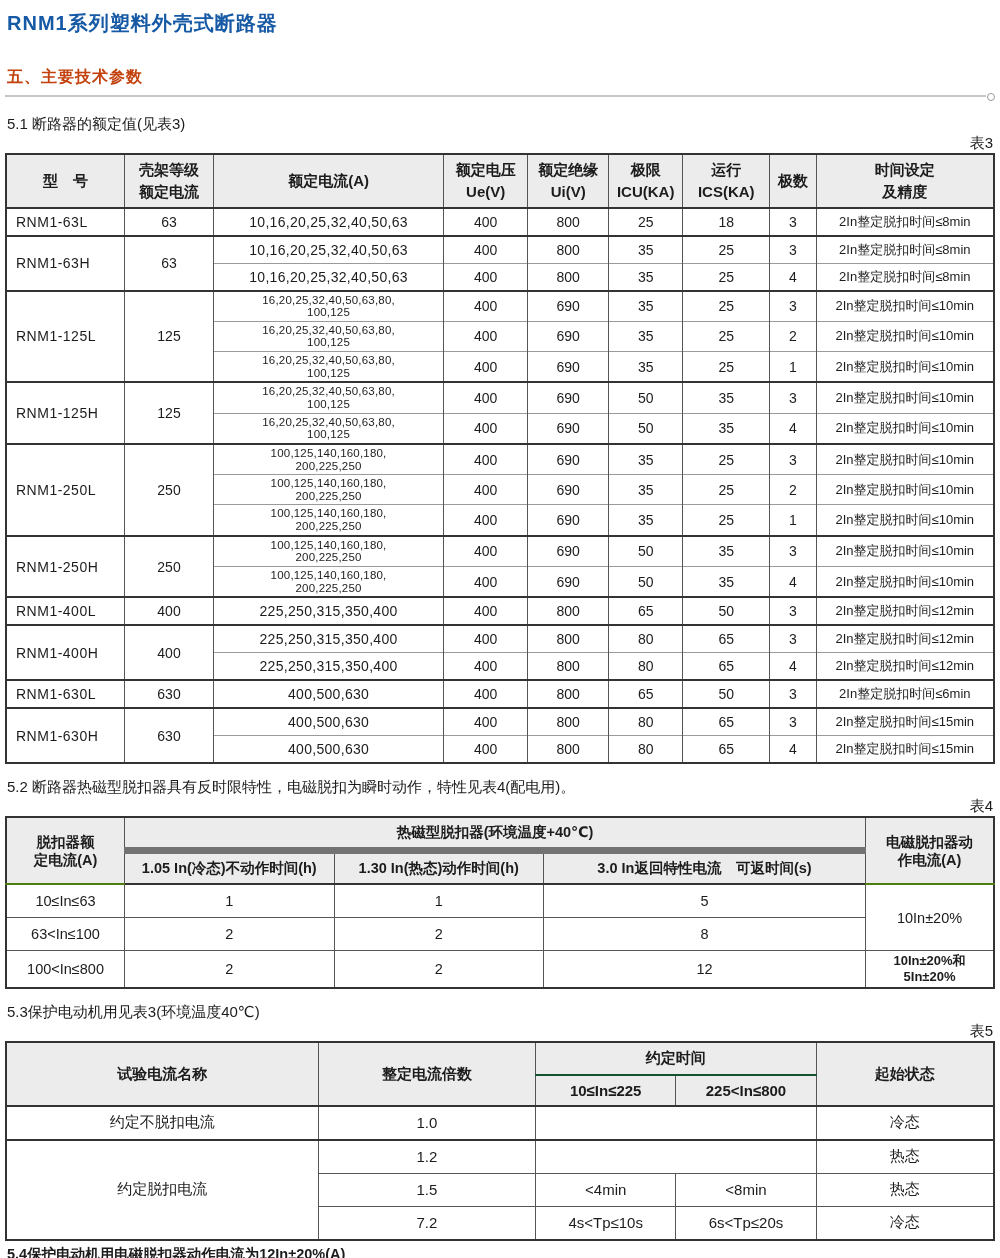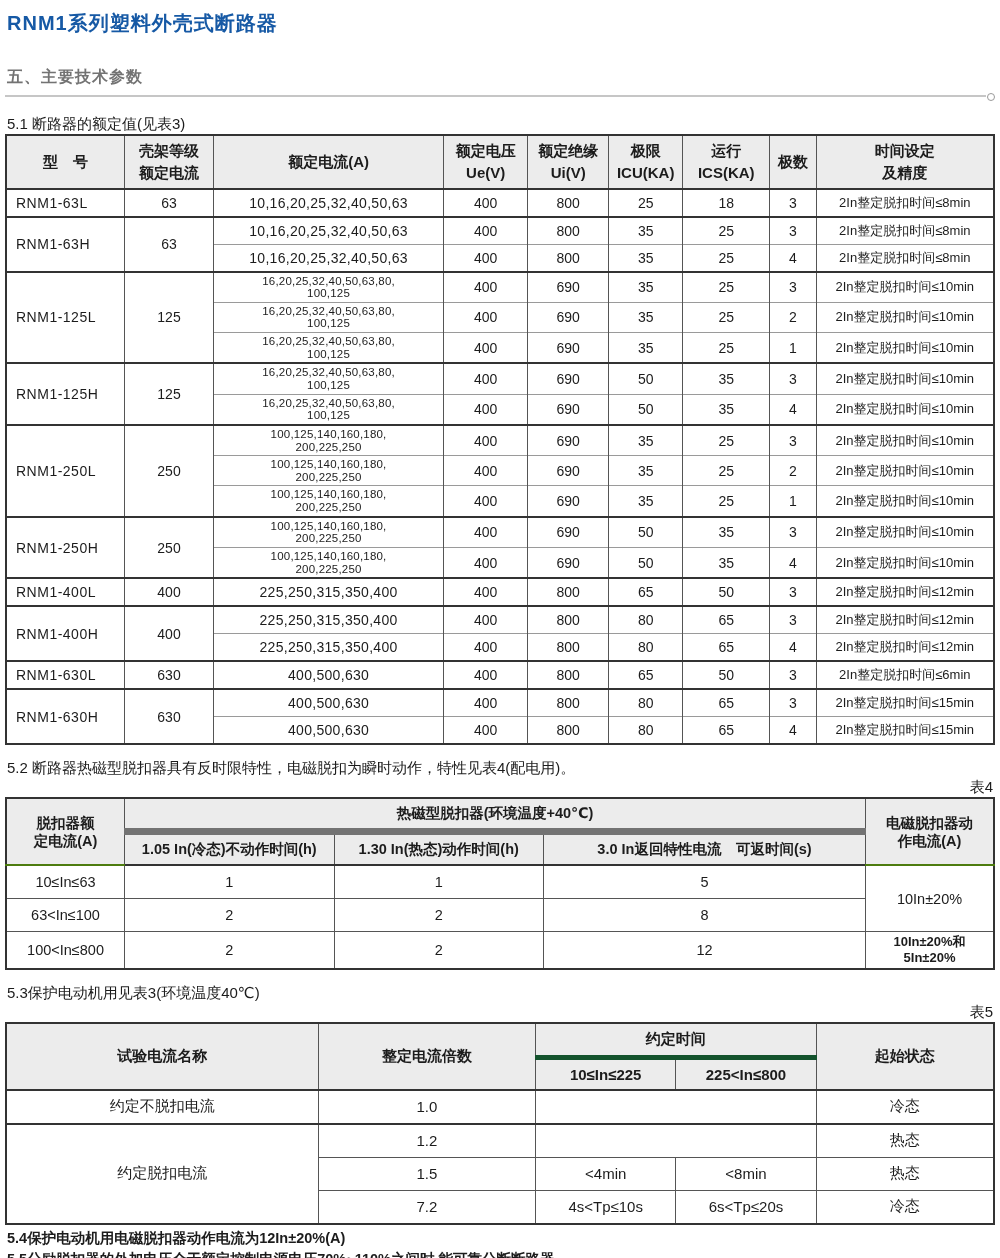--- a/index.html
+++ b/index.html
@@ -1,20 +1,20 @@
 <!DOCTYPE html>
 <html lang="zh"><head>
 <meta charset="utf-8">
 <style>
   html,body{margin:0;padding:0;background:#fff;}
   body{width:1000px;min-height:1258px;font-family:"Liberation Sans","DejaVu Sans",sans-serif;color:#1c1c1c;}
   .page{padding:6px 5px 8px 5px;box-sizing:border-box;}
 
   .doc-title{color:#1659a5;font-size:20px;font-weight:bold;margin:4px 0 0 2px;letter-spacing:1px;}
-  .section-title{color:#737373;font-size:16px;font-weight:bold;margin:30px 0 4px 2px;letter-spacing:1px;}
+  .section-title{color:#c2410c;font-size:16px;font-weight:bold;margin:30px 0 4px 2px;letter-spacing:1px;}
   .rule{position:relative;height:9px;margin:0;}
   .rule .line{position:absolute;left:0;right:9px;top:3px;height:2px;background:#c6c6c6;}
   .rule .ring{position:absolute;right:0;top:1px;width:6px;height:6px;border:1px solid #9a9a9a;border-radius:50%;background:#fff;}
 
   .sub-heading{font-size:15px;margin:14px 0 0 2px;}
   .table-tag{text-align:right;font-size:15px;margin:0 2px 1px 0;line-height:18px;}
 
   table{border-collapse:collapse;table-layout:fixed;width:990px;margin:0 auto;text-align:center;}
   table{border:2px solid #333;}
   th,td{border-left:1px solid #555;border-right:1px solid #555;overflow:hidden;}
@@ -30,21 +30,21 @@
   .t3 td.time{font-size:13px;padding:3px 0;}
 
   
   .t4 thead th{font-size:14.5px;padding:5px 2px;border-bottom:7px solid #737373;}
   .t4 thead tr:last-child th{border-bottom:2px solid #333;}
   .t4 thead th.span2{border-bottom:2px solid #4d7c0f;line-height:1.25;}
   .t4 tbody td{border-top:1px solid #555;font-size:14.5px;padding:6px 2px;height:20px;}
   .t4 td.em2{font-size:13px;line-height:1.2;white-space:pre-line;padding:2px 0;font-weight:bold;}
 
   
-  .t5 thead th{font-size:15px;padding:6px 2px;border-bottom:5px solid #14532d;}
+  .t5 thead th{font-size:15px;padding:6px 2px;border-bottom:2px solid #14532d;}
   .t5 thead tr:last-child th{border-bottom:2px solid #333;}
   .t5 thead th.span2{border-bottom:2px solid #333;line-height:1.3;}
   .t5 tbody td{border-top:1px solid #555;font-size:15px;padding:6px 2px;height:20px;}
   .t5 tbody tr.g>td{border-top:2px solid #333;}
 
   
   .notes{margin:3px 0 0 2px;}
   .notes p{margin:0 0 1px 0;font-size:14.5px;line-height:1.4;padding-left:25px;text-indent:-25px;font-weight:bold;}
 </style>
 </head>
@@ -54,20 +54,21 @@
 
   <div class="doc-title">RNM1系列塑料外壳式断路器</div>
 
   <div class="section-title">五、主要技术参数</div>
   <div class="rule">
     <div class="line"></div>
     <div class="ring"></div>
   </div>
 
   <div class="sub-heading">5.1 断路器的额定值(见表3)</div>
+  <div class="table-tag">表3</div>
 
   <table class="t3">
     <colgroup>
       <col style="width:12%">
         <col style="width:9%">
         <col style="width:23.3%">
         <col style="width:8.5%">
       <col style="width:8.2%">
         <col style="width:7.5%">
         <col style="width:8.8%">

